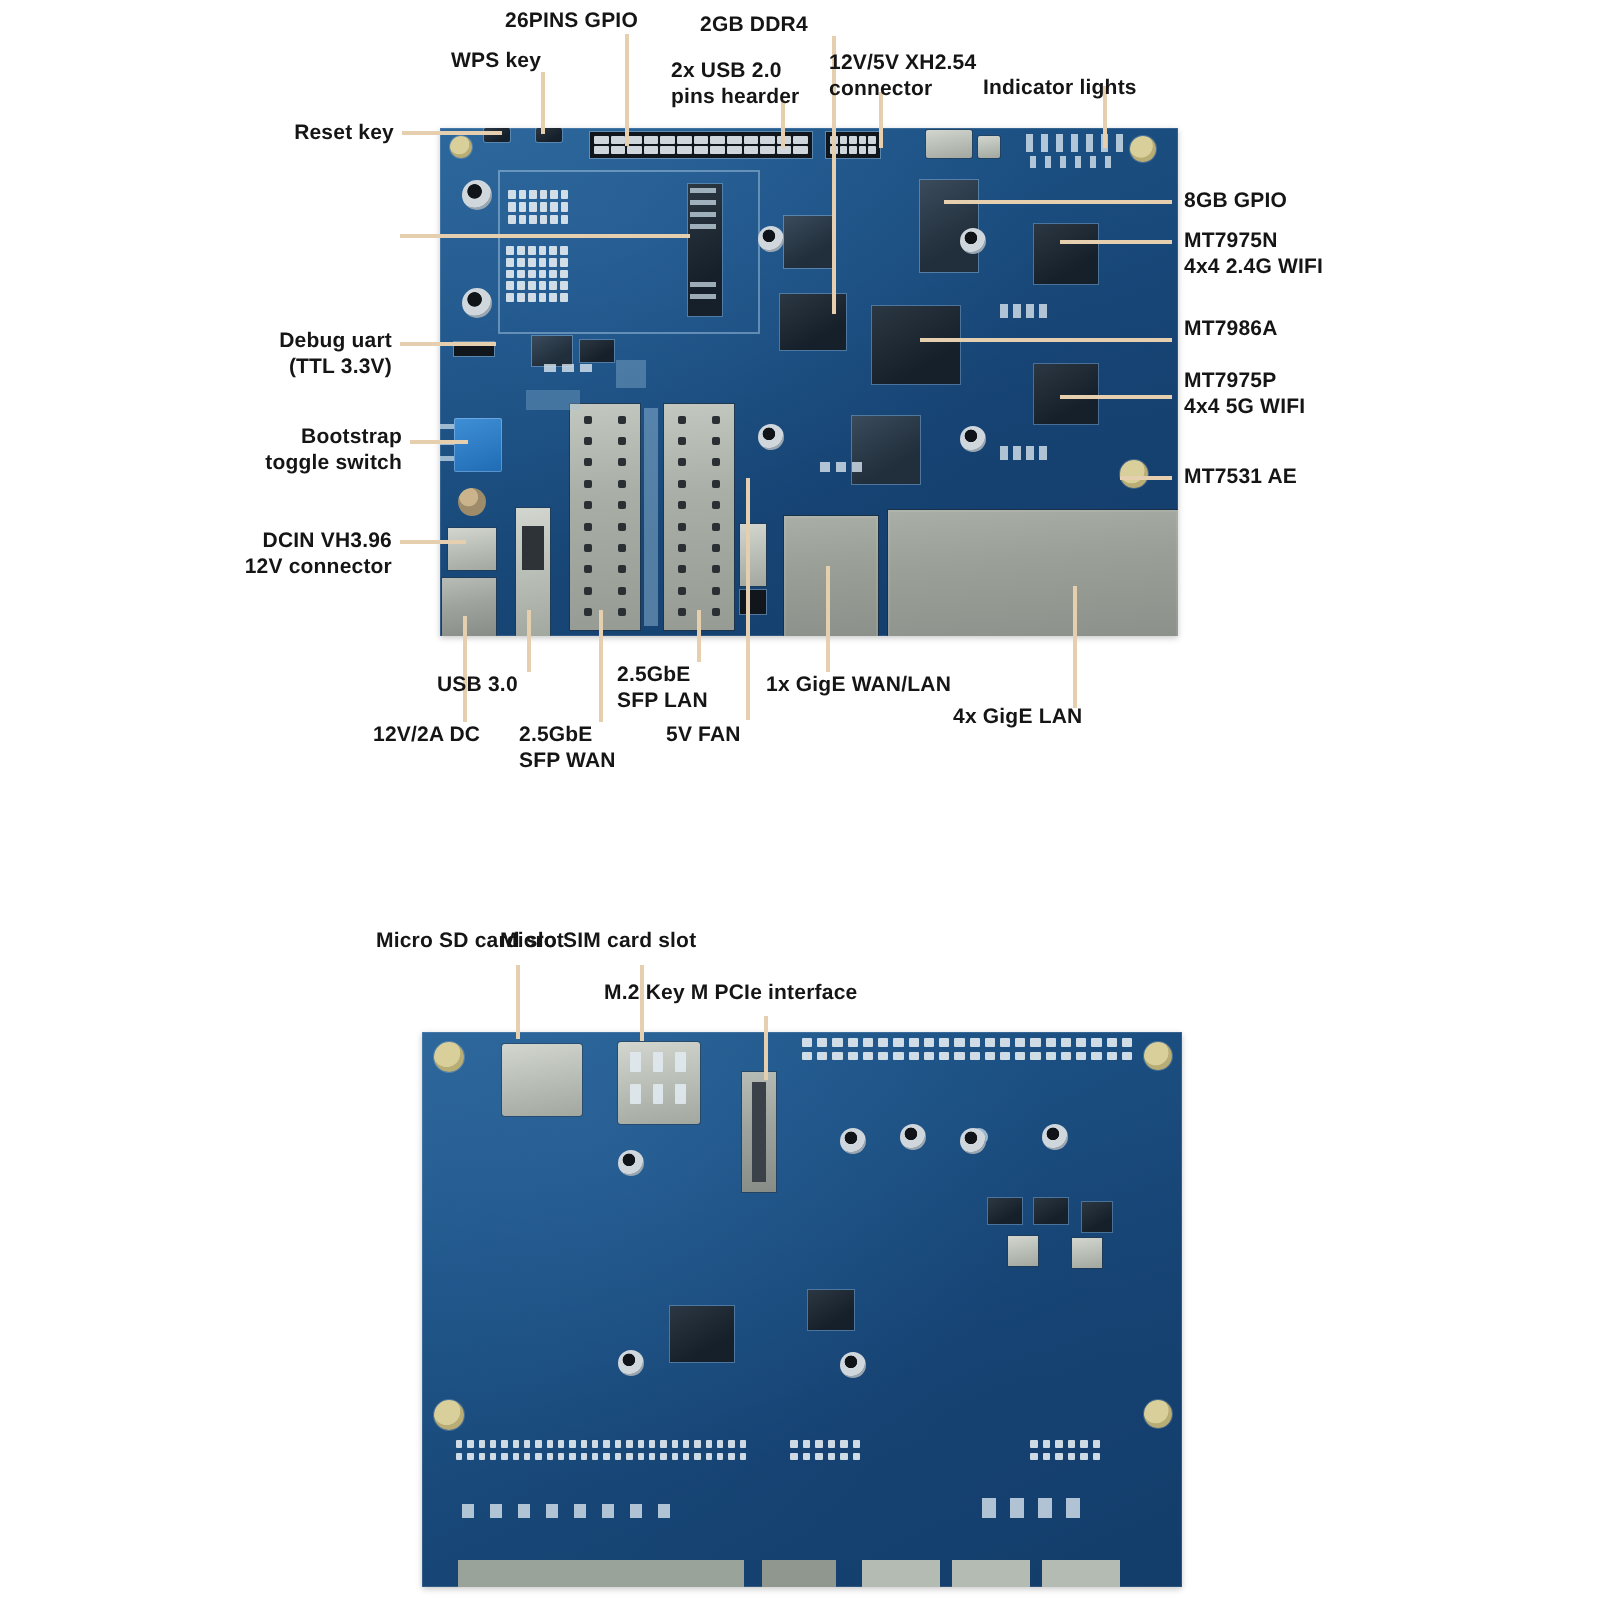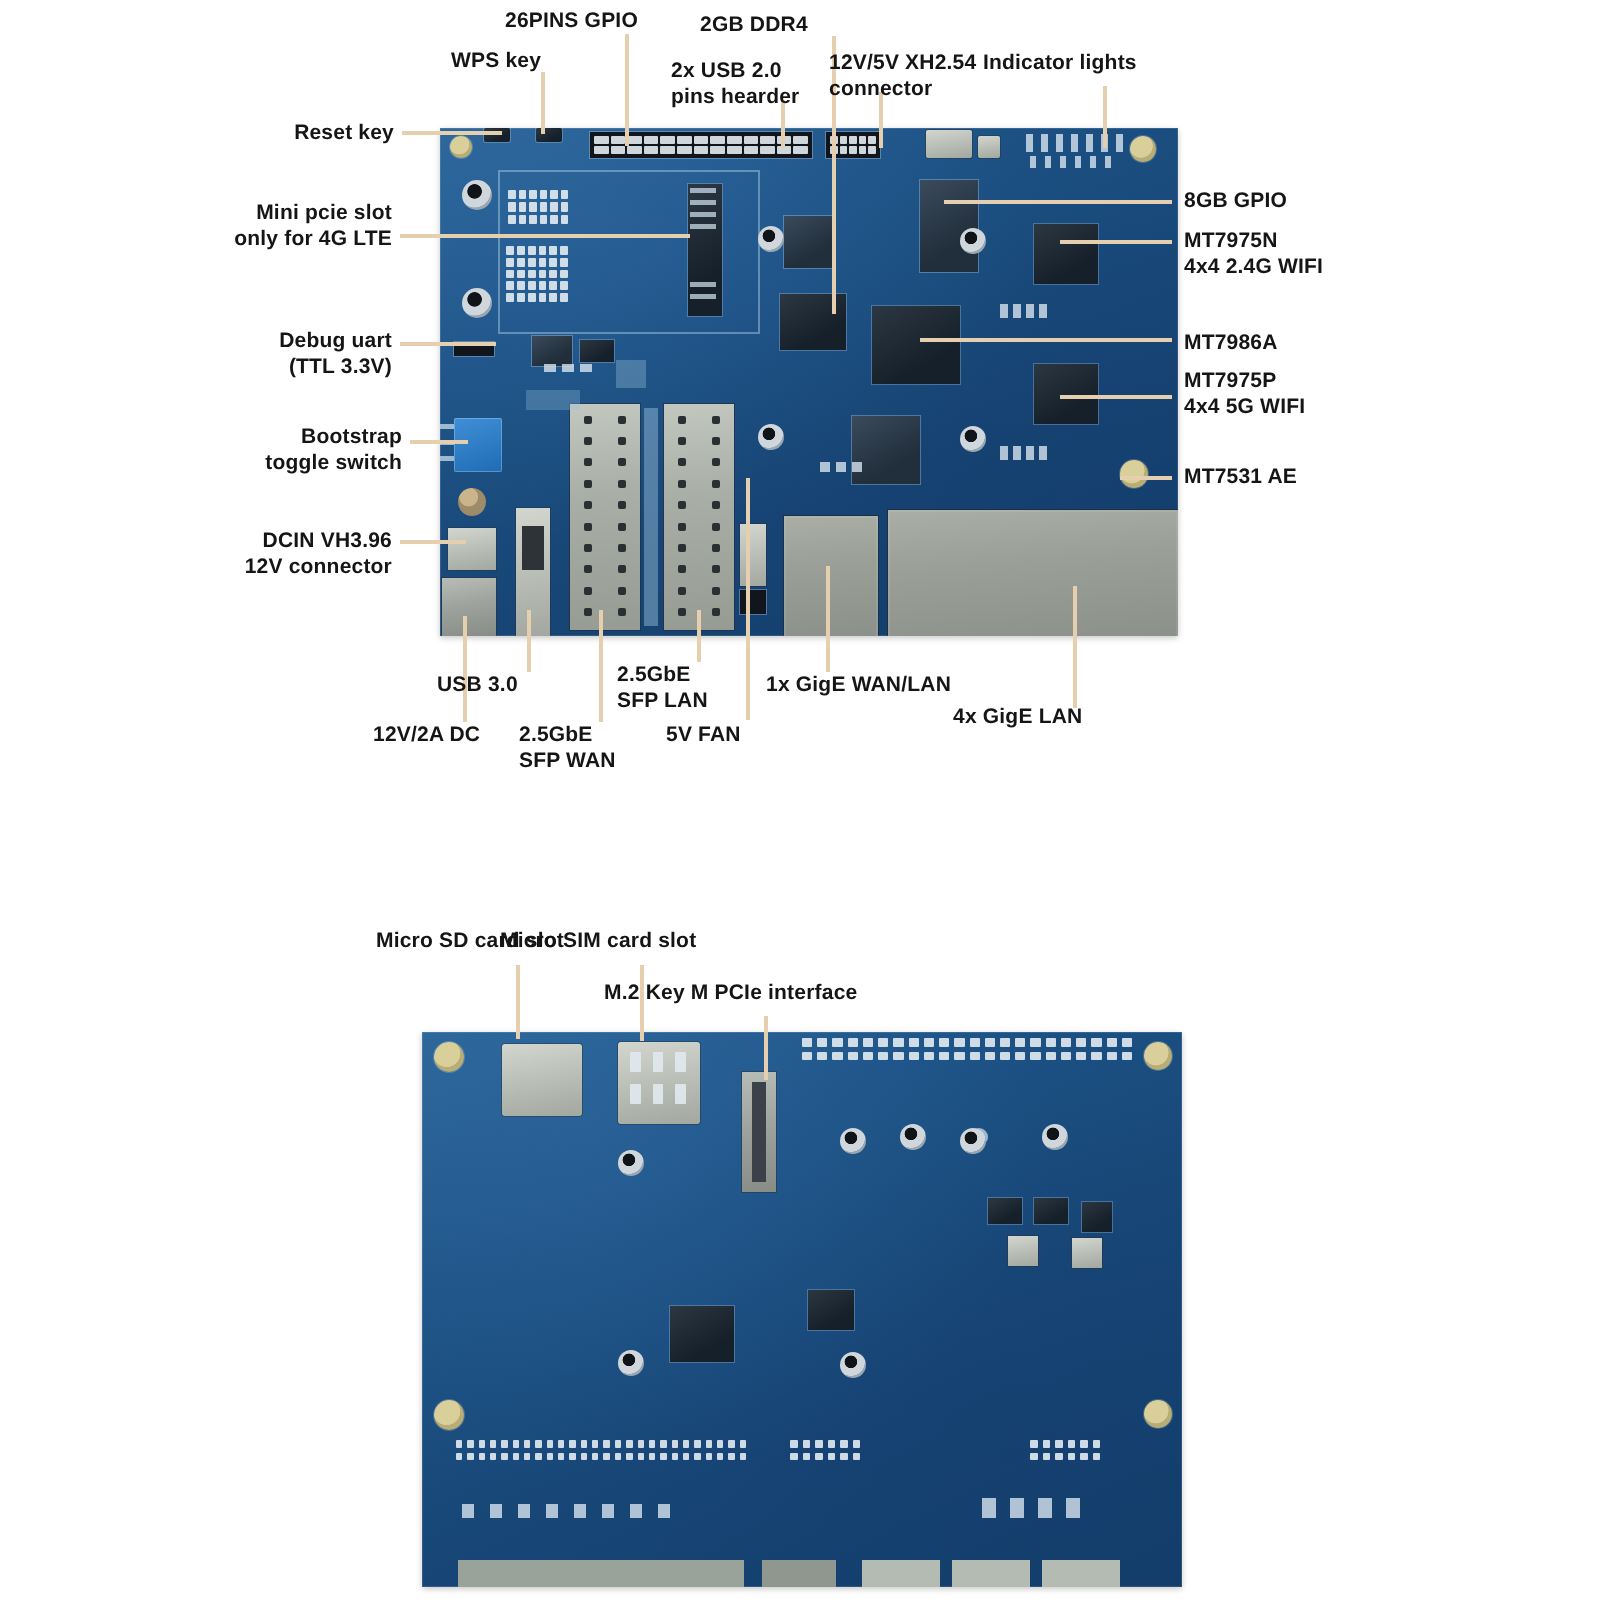--- a/index.html
+++ b/index.html
@@ -362,36 +362,34 @@
   <div class="lead v" style="left:826px; top:566px; height:106px;"></div>
   <div class="lead v" style="left:1073px; top:586px; height:122px;"></div>
 
   <div class="lbl c" style="left:505px; top:8px;  width:240px;">26PINS GPIO</div>
   <div class="lbl c" style="left:700px; top:12px; width:200px;">2GB DDR4</div>
   <div class="lbl c" style="left:451px; top:48px; width:180px;">WPS key</div>
   <div class="lbl c" style="left:671px; top:58px; width:220px;">2x USB 2.0
 pins hearder</div>
   <div class="lbl c" style="left:829px; top:50px; width:200px;">12V/5V XH2.54
 connector</div>
-  <div class="lbl c" style="left:983px; top:50px; width:240px;">Indicator lights</div>
+  <div class="lbl c" style="left:983px; top:75px; width:240px;">Indicator lights</div>
 
   <div class="lbl r" style="left:180px; top:120px; width:214px;">Reset key</div>
-  <div class="lbl r" style="left:136px; top:200px; width:256px;">Mini pcie slot
-only for 4G LTE</div>
   <div class="lbl r" style="left:136px; top:328px; width:256px;">Debug uart
 (TTL 3.3V)</div>
   <div class="lbl r" style="left:160px; top:424px; width:242px;">Bootstrap
 toggle switch</div>
   <div class="lbl r" style="left:136px; top:528px; width:256px;">DCIN VH3.96
 12V connector</div>
 
   <div class="lbl" style="left:1184px; top:188px;">8GB GPIO</div>
   <div class="lbl" style="left:1184px; top:228px;">MT7975N
 4x4 2.4G WIFI</div>
-  <div class="lbl" style="left:1184px; top:330px;">MT7986A</div>
+  <div class="lbl" style="left:1184px; top:316px;">MT7986A</div>
   <div class="lbl" style="left:1184px; top:368px;">MT7975P
 4x4 5G WIFI</div>
   <div class="lbl" style="left:1184px; top:464px;">MT7531 AE</div>
 
   <div class="lbl c" style="left:437px; top:672px; width:180px;">USB 3.0</div>
   <div class="lbl c" style="left:617px; top:662px; width:160px;">2.5GbE
 SFP LAN</div>
   <div class="lbl c" style="left:766px; top:672px; width:240px;">1x GigE WAN/LAN</div>
   <div class="lbl c" style="left:373px; top:722px; width:180px;">12V/2A DC</div>
   <div class="lbl c" style="left:519px; top:722px; width:160px;">2.5GbE

